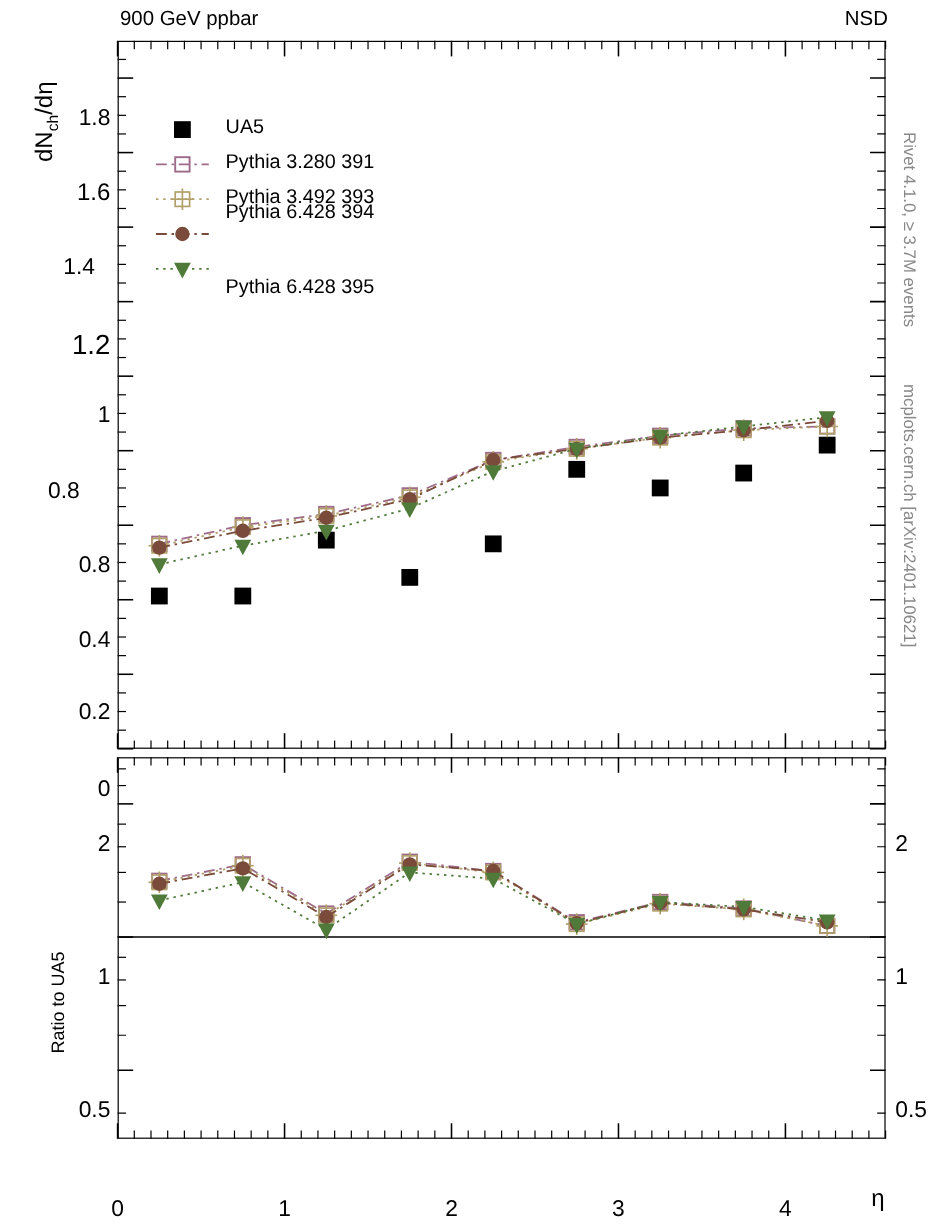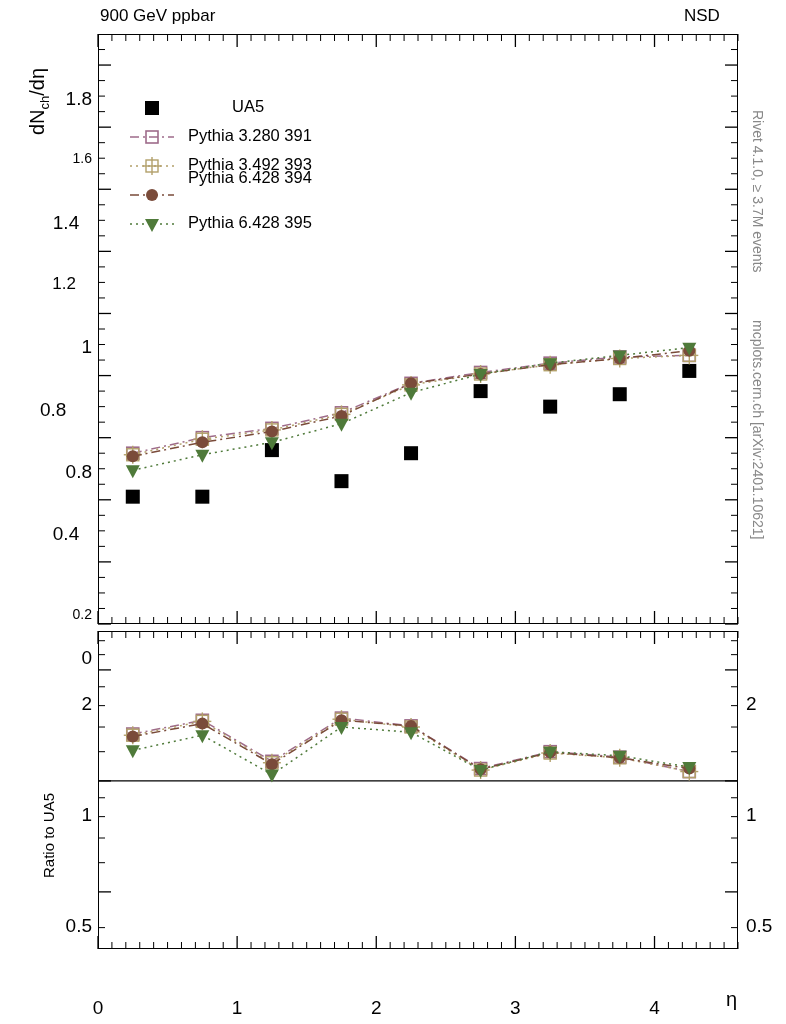--- a/index.html
+++ b/index.html
@@ -24,21 +24,21 @@
   .watermark{position:absolute;font-size:14px;color:#aaaaaa;}
 
   .axis-title{font-size:20px;}
 </style>
 </head>
 <body>
 
 <div id="root">
 
   <div class="txt hdr" style="left:100px;top:6px;">900 GeV ppbar</div>
-  <div class="txt hdr" style="left:684px;top:6px;">NSD</div>
+  <div class="txt hdr" style="left:704px;top:6px;">NSD</div>
 
   <div class="txt rot" style="left:766px;top:110px;transform:rotate(90deg);font-size:14px;color:#888;">Rivet 4.1.0, ≥ 3.7M events</div>
   <div class="txt rot" style="left:766px;top:320px;transform:rotate(90deg);font-size:14px;color:#888;">mcplots.cern.ch [arXiv:2401.10621]</div>
 
   <div class="txt rot axis-title" style="left:26px;top:135px;transform:rotate(-90deg);">dN<sub style="font-size:13px;">ch</sub>/dη</div>
 
   <div class="txt rot" style="left:40px;top:878px;transform:rotate(-90deg);font-size:15px;">Ratio to UA5</div>
 
   <div class="txt axis-title" style="left:726px;top:988px;">η</div>
 
@@ -477,37 +477,37 @@
       <rect x="146" y="160" width="12" height="12" fill="none" stroke="#b2a06a" stroke-width="1.4"></rect>
       <line x1="143" y1="166" x2="161" y2="166" stroke="#b2a06a" stroke-width="1.4"></line>
       <line x1="152" y1="157" x2="152" y2="175" stroke="#b2a06a" stroke-width="1.4"></line>
       <line x1="130" y1="195" x2="174" y2="195" stroke="#7a4b3a" stroke-width="1.5" stroke-dasharray="9,4,2,4"></line>
       <circle cx="152" cy="195" r="6" fill="#7a4b3a"></circle>
       <line x1="130" y1="224" x2="174" y2="224" stroke="#4f7a3a" stroke-width="1.5" stroke-dasharray="2,4"></line>
       <polygon points="145,219 159,219 152,232" fill="#4f7a3a"></polygon>
     </svg>
 
   <div id="legend">
-      <div class="legend-row" style="left: 188px; top: 97px; margin-left: 44px;">UA5</div>
+      <div class="legend-row" style="left: 188px; top: 97px;">UA5</div>
       <div class="legend-row" style="left: 188px; top: 126px;">Pythia 3.280 391</div>
       <div class="legend-row" style="left: 188px; top: 155px;">Pythia 3.492 393</div>
       <div class="legend-row" style="left: 188px; top: 168px;">Pythia 6.428 394</div>
-      <div class="legend-row" style="left: 188px; top: 213px;">Pythia 6.428 395</div>
+      <div class="legend-row" style="left: 188px; top: 230px;">Pythia 6.428 395</div>
     </div>
 
   <div id="ticklabels">
       <div class="ticklabel" style="left: 40px; top: 611px; width: 52px; text-align: right; font-size: 19px;">0</div>
-      <div class="ticklabel" style="left: 40px; top: 570px; width: 52px; text-align: right; font-size: 14px;">0.2</div>
-      <div class="ticklabel" style="left: 40px; top: 486.789px; width: 52px; text-align: center; font-size: 19px;">0.4</div>
+      <div class="ticklabel" style="left: 40px; top: 547px; width: 52px; text-align: right; font-size: 19px;">0.2</div>
+      <div class="ticklabel" style="left: 40px; top: 486.789px; width: 52px; text-align: right; font-size: 19px;">0.4</div>
       <div class="ticklabel" style="left: 40px; top: 424.684px; width: 52px; text-align: right; font-size: 19px;">0.8</div>
       <div class="ticklabel" style="left: 40px; top: 362.579px; width: 52px; text-align: left; font-size: 19px;">0.8</div>
       <div class="ticklabel" style="left: 40px; top: 300.474px; width: 52px; text-align: right; font-size: 19px;">1</div>
-      <div class="ticklabel" style="left: 24px; top: 238.368px; width: 52px; text-align: right; font-size: 17px;">1.2</div>
+      <div class="ticklabel" style="left: 40px; top: 238.368px; width: 52px; text-align: right; font-size: 23px;">1.2</div>
       <div class="ticklabel" style="left: 40px; top: 176.263px; width: 52px; text-align: center; font-size: 19px;">1.4</div>
-      <div class="ticklabel" style="left: 40px; top: 114.158px; width: 52px; text-align: right; font-size: 14px;">1.6</div>
+      <div class="ticklabel" style="left: 40px; top: 114.158px; width: 52px; text-align: right; font-size: 20px;">1.6</div>
       <div class="ticklabel" style="left: 40px; top: 52.0526px; width: 52px; text-align: right; font-size: 19px;">1.8</div>
       <div class="ticklabel" style="left: 40px; top: 878.886px; width: 52px; text-align: right; font-size: 19px;">0.5</div>
       <div class="ticklabel" style="left: 746px; top: 878.886px; width: 52px; text-align: left; font-size: 19px;">0.5</div>
       <div class="ticklabel" style="left: 40px; top: 767.894px; width: 52px; text-align: right; font-size: 19px;">1</div>
       <div class="ticklabel" style="left: 746px; top: 767.894px; width: 52px; text-align: left; font-size: 19px;">1</div>
       <div class="ticklabel" style="left: 40px; top: 656.902px; width: 52px; text-align: right; font-size: 19px;">2</div>
       <div class="ticklabel" style="left: 746px; top: 656.902px; width: 52px; text-align: left; font-size: 19px;">2</div>
       <div class="ticklabel" style="left: 73px; top: 961px; width: 50px; text-align: center; font-size: 19px;">0</div>
       <div class="ticklabel" style="left: 212.13px; top: 961px; width: 50px; text-align: center; font-size: 19px;">1</div>
       <div class="ticklabel" style="left: 351.261px; top: 961px; width: 50px; text-align: center; font-size: 19px;">2</div>

